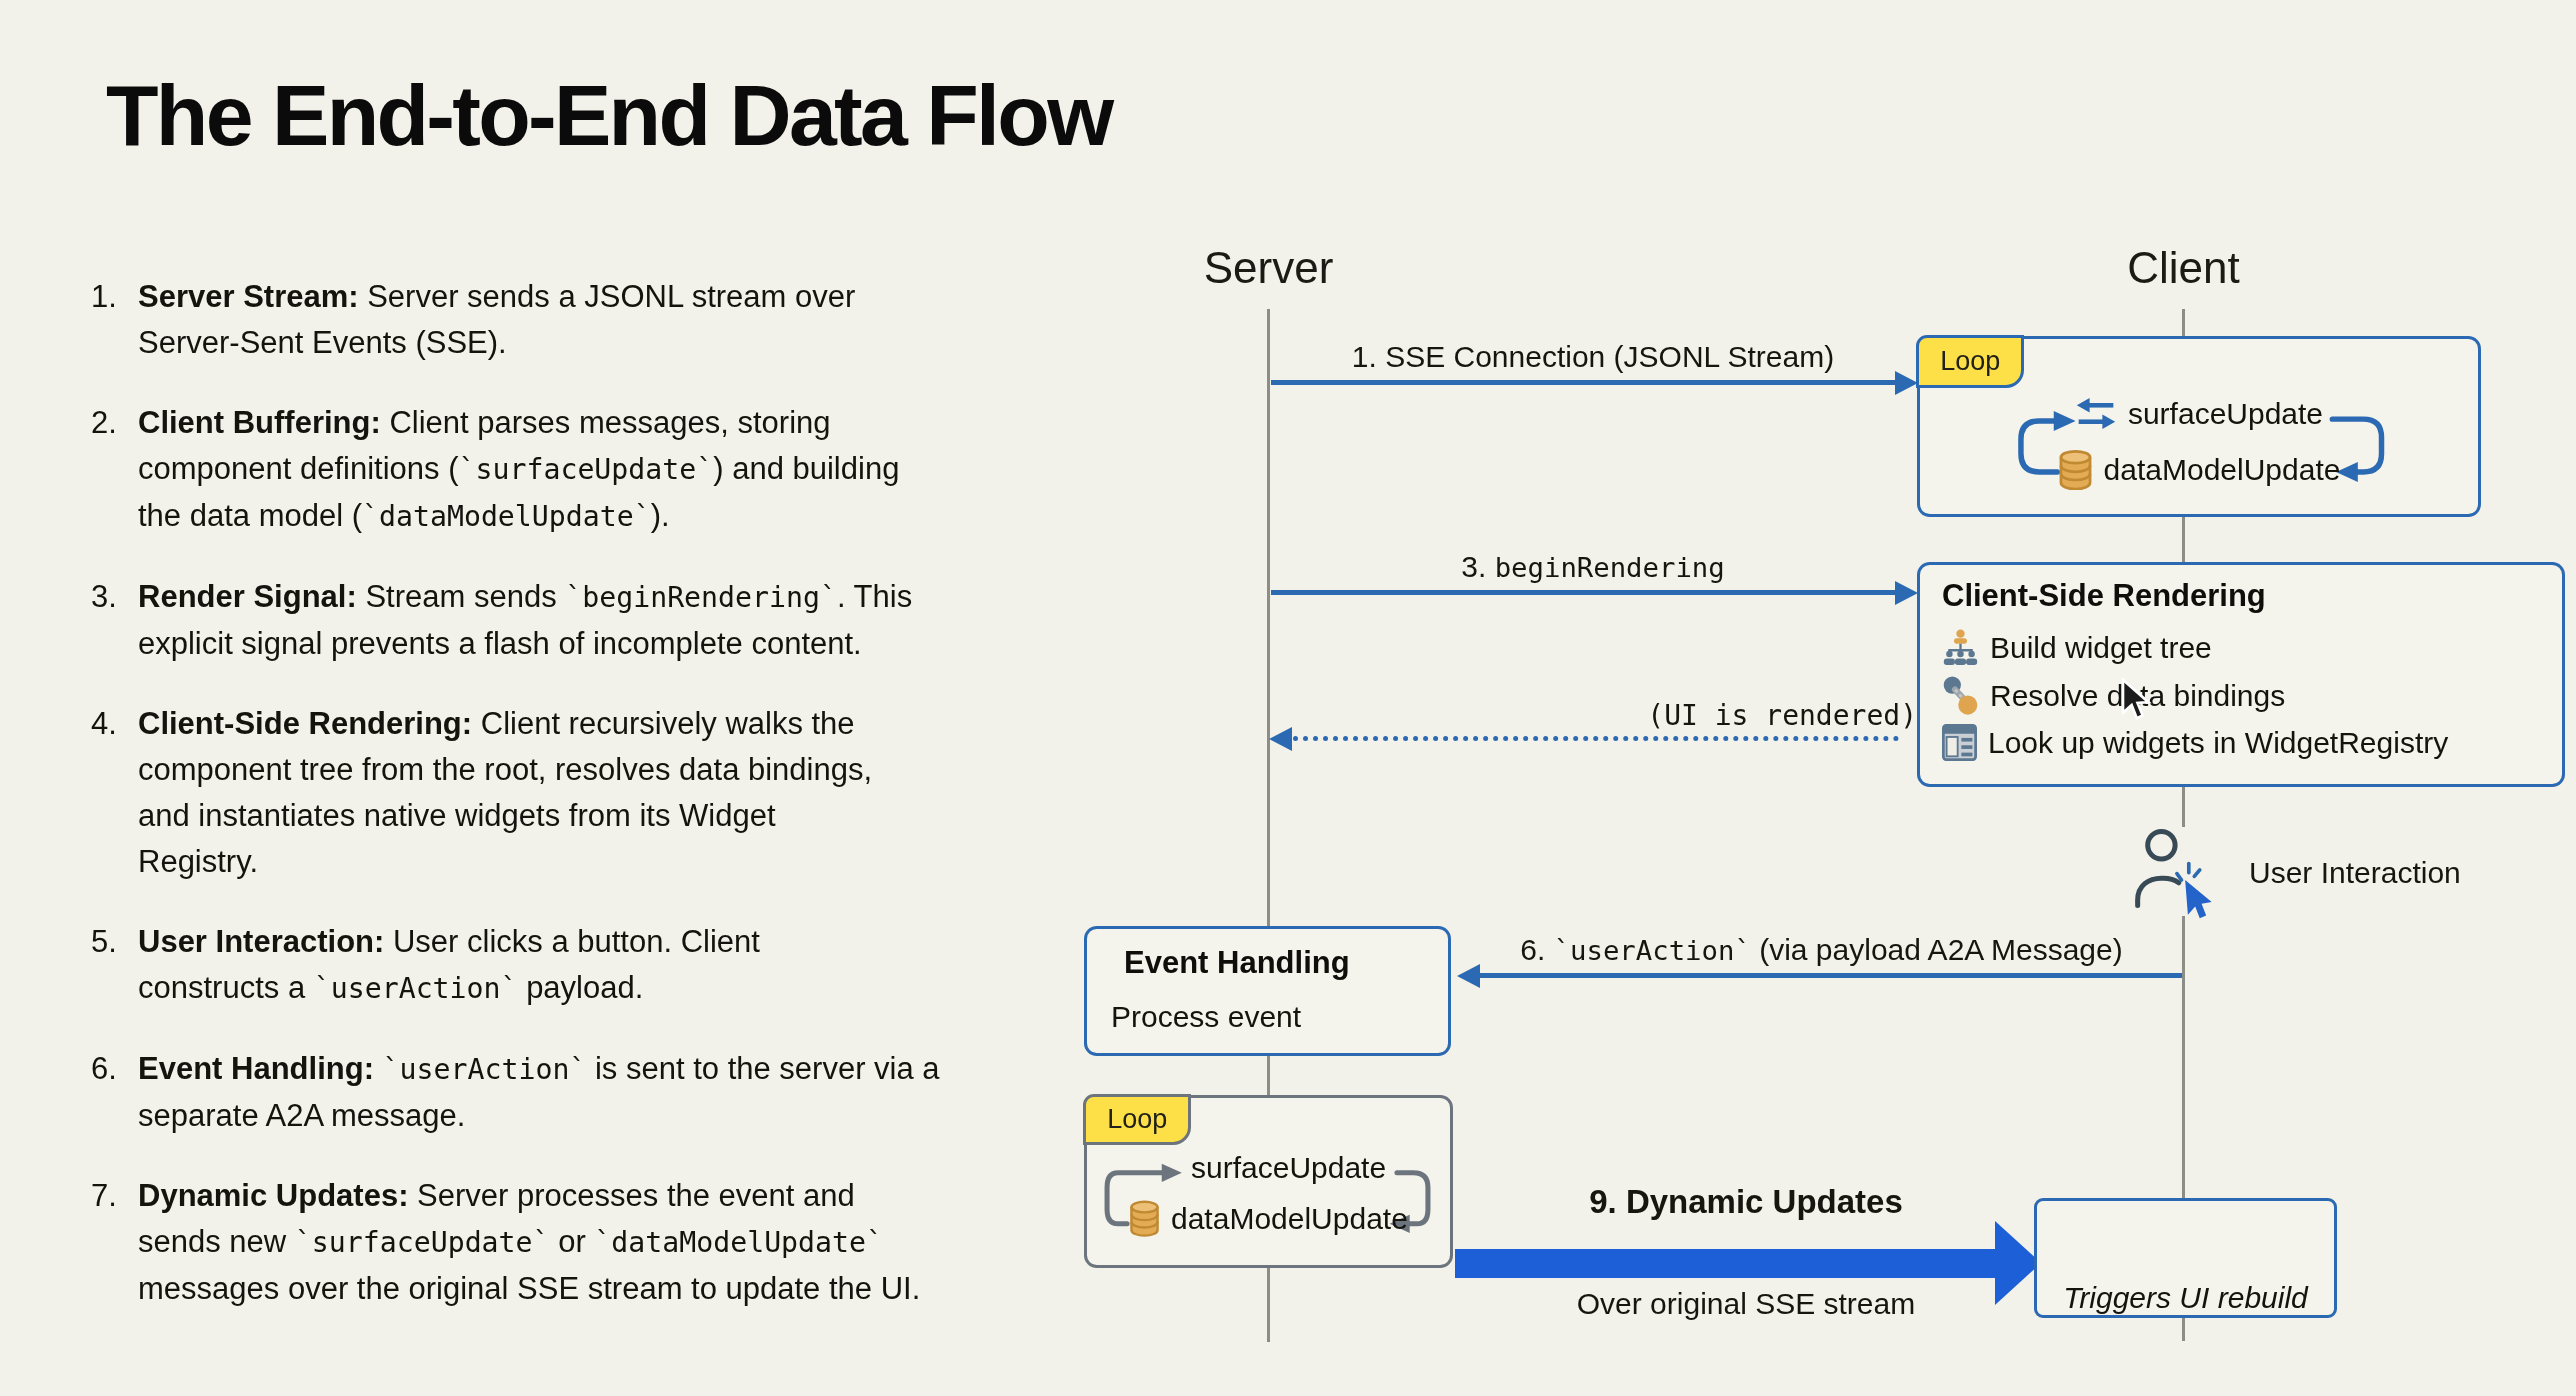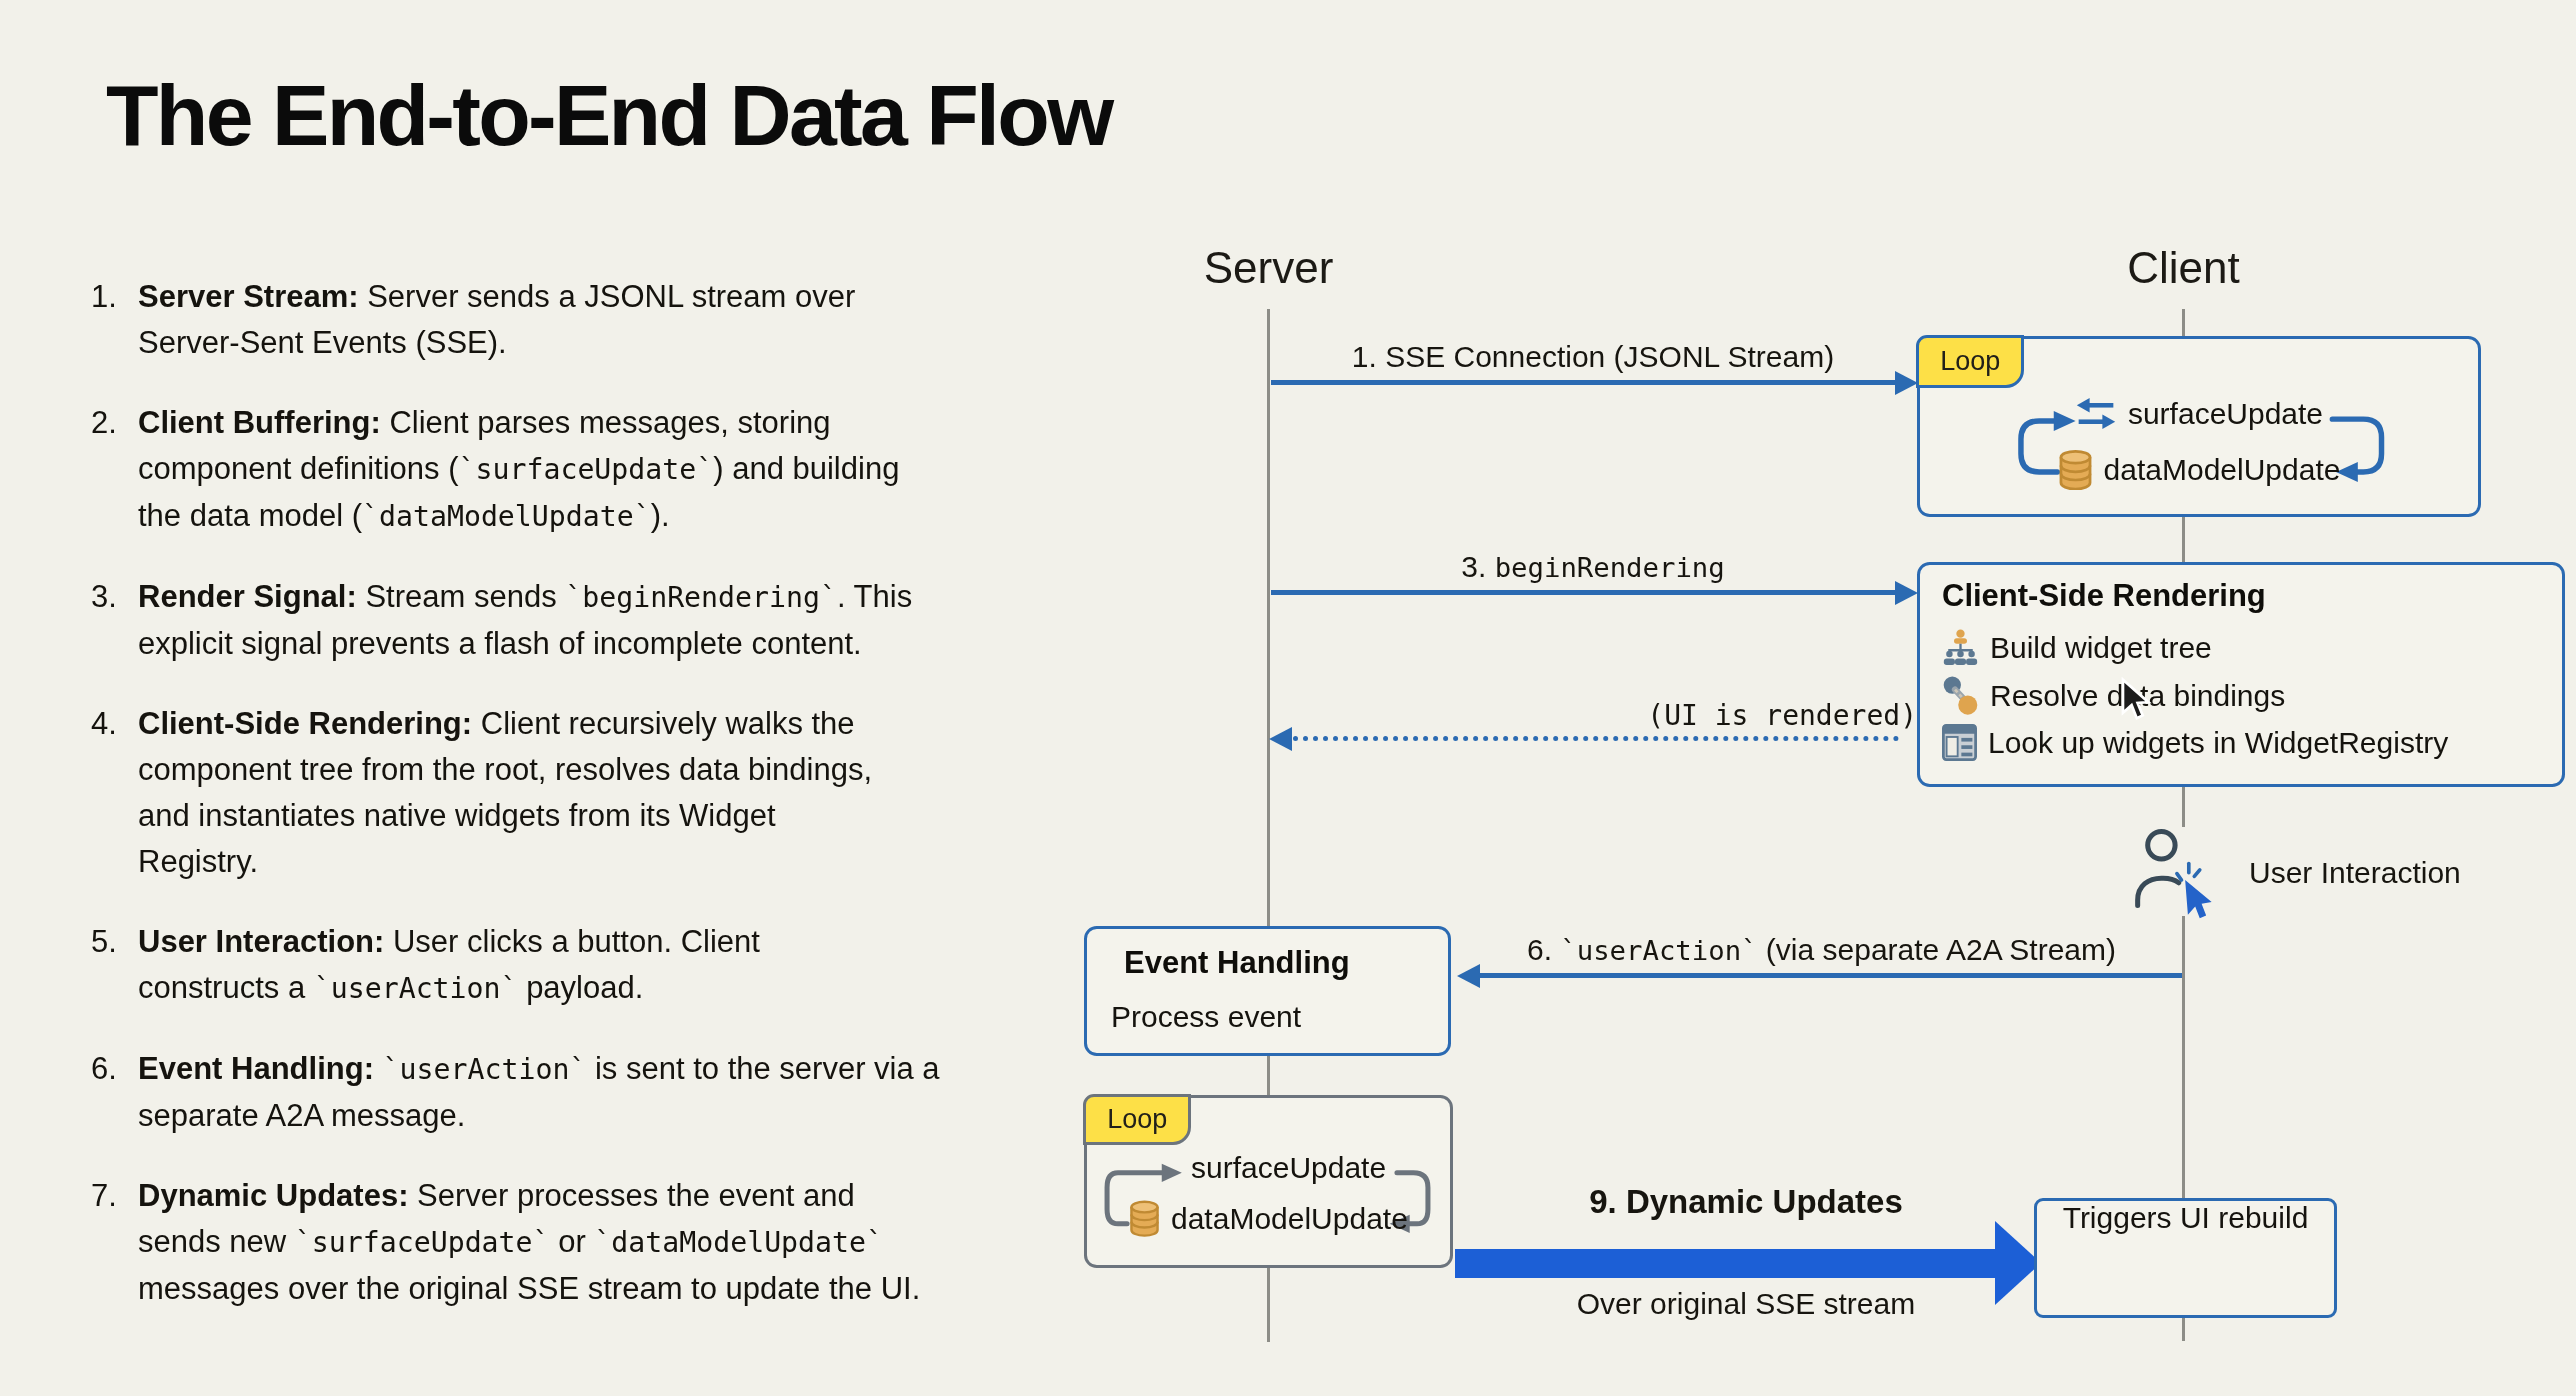--- a/index.html
+++ b/index.html
@@ -26,21 +26,21 @@
   .dlabel.mono{font-family:"DejaVu Sans Mono",monospace;font-size:28px;text-align:right;}
   .box{border:3.7px solid #2b6ab2;border-radius:12.8px;background:#f4f3ec;box-sizing:border-box;}
   .box.gray{border-color:#6c747d;}
   .loop-tab{border:3.7px solid #2b6ab2;border-radius:11px 0 18px 0;background:#fde047;box-sizing:border-box;
             display:flex;align-items:center;justify-content:center;font-size:27px;color:#22201a;}
   .loop-tab.gray{border-color:#6c747d;}
   .box-title{font-weight:bold;font-size:31px;color:#0f0e0a;}
   .row{display:flex;align-items:center;gap:11px;font-size:30px;}
   .bigarrow-band{background:#1c5fd6;height:29px;}
   .bigarrow-head{width:0;height:0;border-left:46px solid #1c5fd6;border-top:42px solid transparent;border-bottom:42px solid transparent;}
-  .center-col{display:flex;align-items:flex-start;justify-content:center;text-align:center;}
+  .center-col{display:flex;align-items:flex-end;justify-content:center;text-align:center;font-style:italic;}
 </style>
 </head>
 <body>
 
 <div class="stage">
 
   <div class="abs title">The End-to-End Data Flow</div>
 
   <div class="abs steps">
       <div class="step">
@@ -181,21 +181,21 @@
     <path d="M6 86 V80 c0 -16 12 -24 26 -24 h2 c7 0 13 2 17 5" stroke="#394a57" stroke-width="5.5" fill="none" stroke-linecap="round"></path>
     <g stroke="#2b6ab2" stroke-width="4" stroke-linecap="round">
       <path d="M49 51 L54 58"></path>
         <path d="M62 40 L62 50"></path>
         <path d="M74 47 L68 54"></path>
     </g>
     <path d="M58 58 L61 96 L69 87 L74 100 L81 97 L76 84 L87 82 Z" fill="#2463c9"></path>
   </svg>
   <div class="abs dlabel" style="left:2249px;top:856px;text-align:left;">User Interaction</div>
 
-  <div class="abs dlabel" style="left:1461px;top:933px;width:721px;"><span>6. </span><span class="code">`userAction`</span><span> (via separate A2A Stream)</span></div>
+  <div class="abs dlabel" style="left:1461px;top:933px;width:721px;"><span>6. </span><span class="code">`userAction`</span><span> (via payload A2A Message)</span></div>
   <div class="abs hline" style="left:1477px;top:973px;width:705px;"></div>
   <div class="abs head-left" style="left:1457px;top:964px;"></div>
 
   <div class="abs box" style="left:1084px;top:926px;width:367px;height:130px;">
     <div class="abs box-title" style="left:37px;top:16.4px;">Event Handling</div>
     <div class="abs" style="left:24px;top:71px;font-size:30px;">Process event</div>
   </div>
 
   <div class="abs box gray" style="left:1084px;top:1095px;width:369px;height:173px;">
     <div class="abs loop-tab gray" style="left:-3.7px;top:-3.7px;width:108px;height:51px;">Loop</div>

